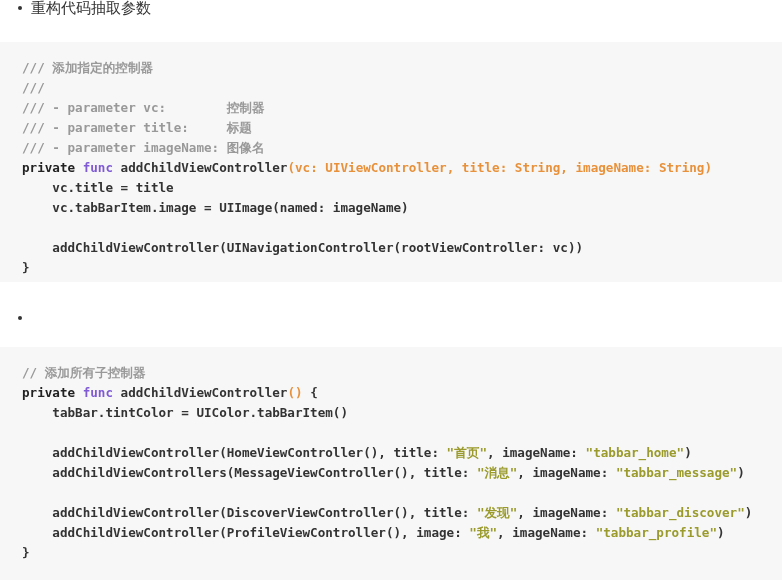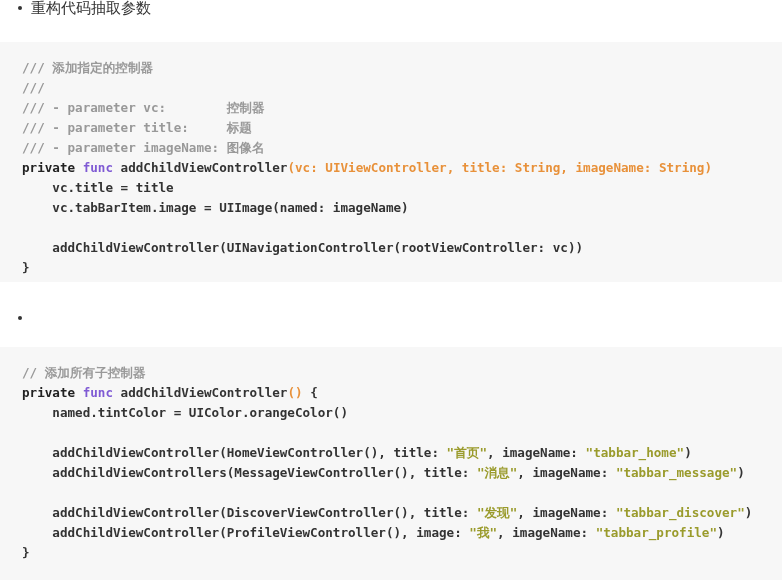--- a/index.html
+++ b/index.html
@@ -121,21 +121,21 @@
       <li class="bullet-item">
         <span class="dot"></span>
       </li>
     </ul>
   </div>
 
   <div class="code-block" id="code-block-2">
     <div class="code-inner">
       <pre class="code" id="code-2"><span class="tok-comment">// </span><span class="tok-comment">添加所有子控制器</span>
 <span class="tok-strong">private </span><span class="tok-keyword">func </span><span class="tok-plain">addChildViewController</span><span class="tok-param">()</span><span class="tok-plain"> {</span>
-<span class="tok-plain">    named.tintColor = UIColor.orangeColor()</span>
+<span class="tok-plain">    tabBar.tintColor = UIColor.tabBarItem()</span>
 <span class="tok-plain"></span>
 <span class="tok-plain">    addChildViewController(HomeViewController(), title: </span><span class="tok-string">"首页"</span><span class="tok-plain">, imageName: </span><span class="tok-string">"tabbar_home"</span><span class="tok-plain">)</span>
 <span class="tok-plain">    addChildViewControllers(MessageViewController(), title: </span><span class="tok-string">"消息"</span><span class="tok-plain">, imageName: </span><span class="tok-string">"tabbar_message"</span><span class="tok-plain">)</span>
 <span class="tok-plain"></span>
 <span class="tok-plain">    addChildViewController(DiscoverViewController(), title: </span><span class="tok-string">"发现"</span><span class="tok-plain">, imageName: </span><span class="tok-string">"tabbar_discover"</span><span class="tok-plain">)</span>
 <span class="tok-plain">    addChildViewController(ProfileViewController(), image: </span><span class="tok-string">"我"</span><span class="tok-plain">, imageName: </span><span class="tok-string">"tabbar_profile"</span><span class="tok-plain">)</span>
 <span class="tok-plain">}</span></pre>
     </div>
   </div>
 

